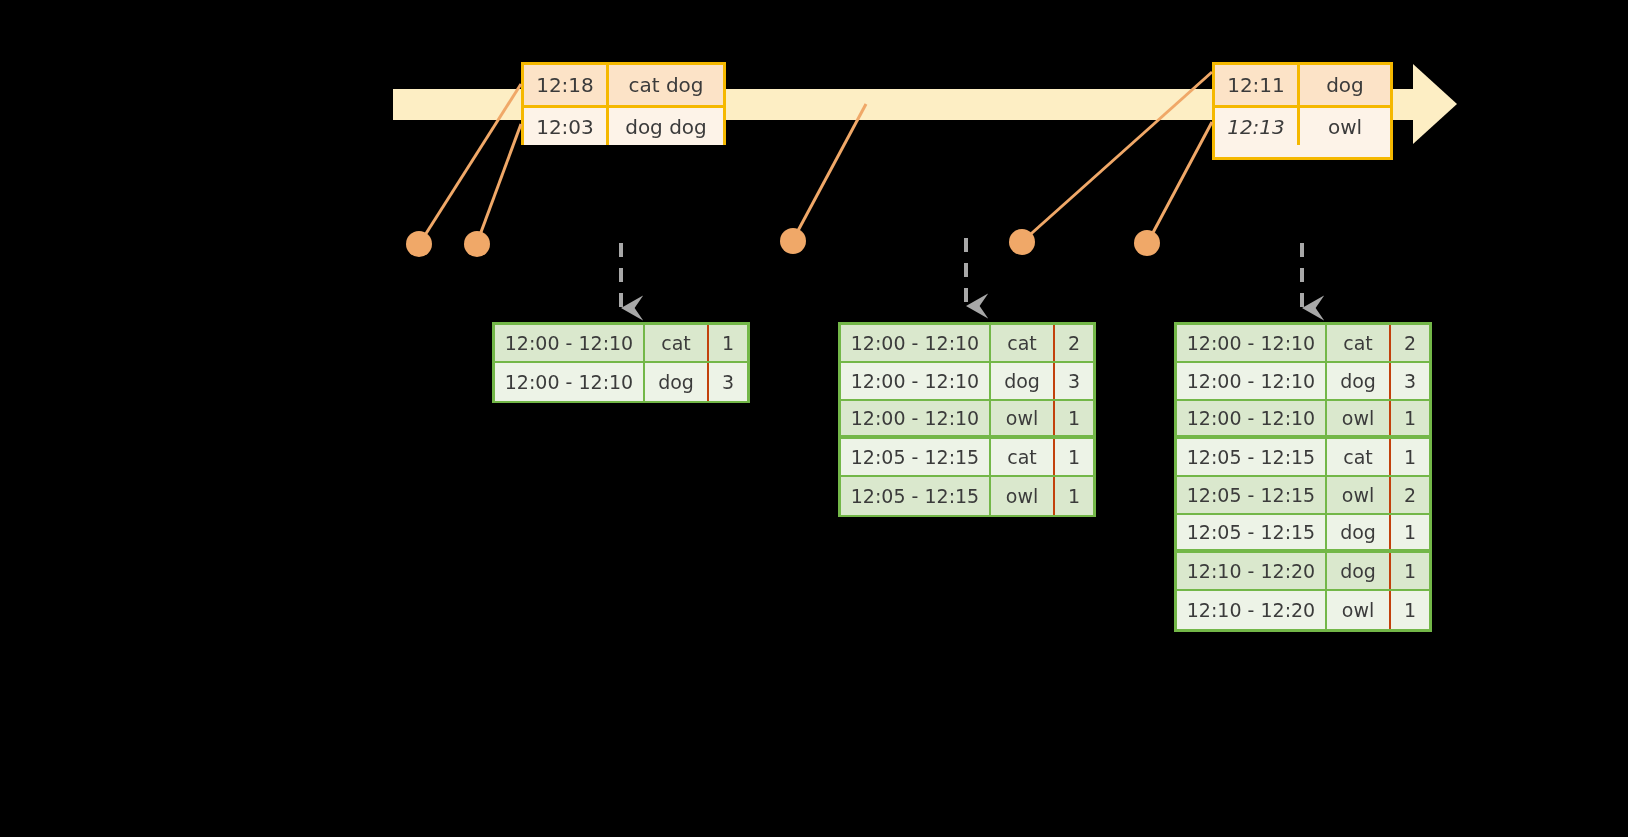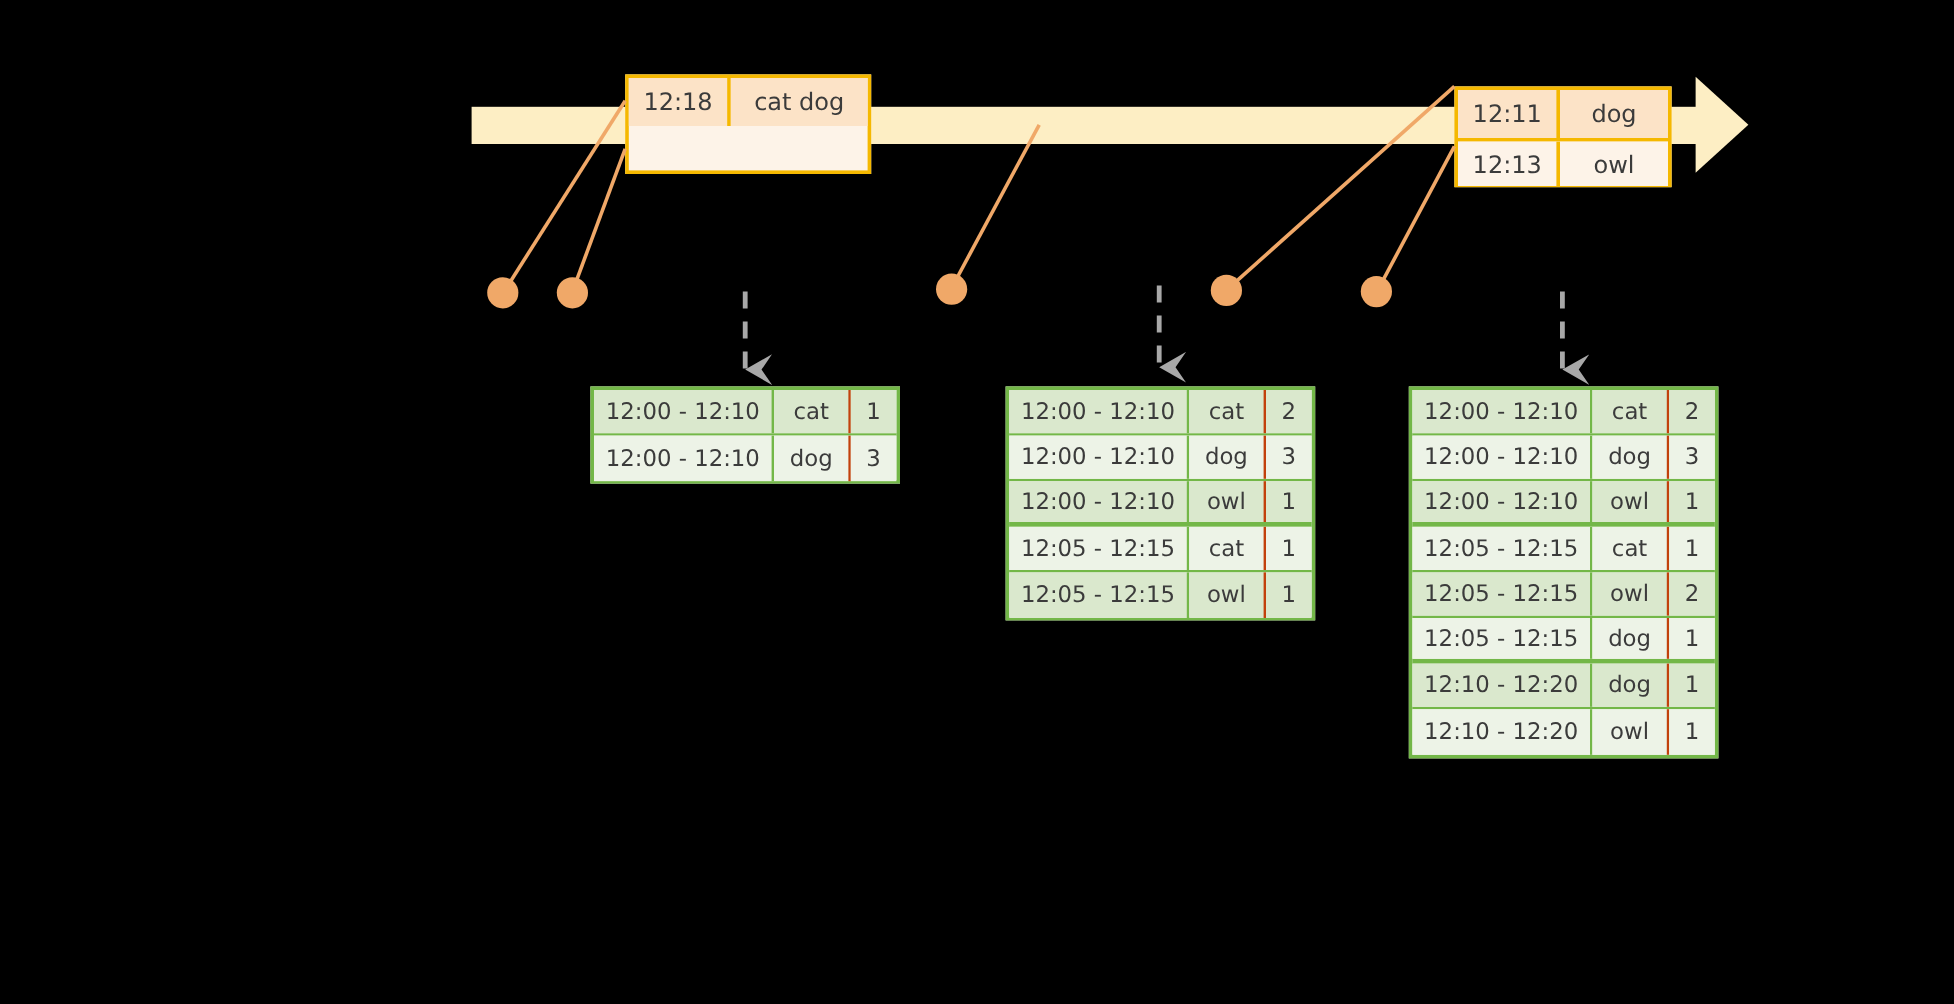--- a/index.html
+++ b/index.html
@@ -102,30 +102,34 @@
 <div id="stage">
 
   <div class="timeline-bar"></div>
   <div class="timeline-head"></div>
 
   <div class="ev-box" style="left:521px; top:62px; width:205px; height:83px;">
     <div class="ev-row dark">
       <div class="ev-time" style="width:85px;">12:18</div>
       <div class="ev-words" style="width:114px;">cat dog</div>
     </div>
-  </div>
-
-
-  <div class="ev-box" style="left:1212px; top:72px; width:181px; height:84px;">
+    <div class="ev-row light">
+      <div class="ev-time" style="width:85px;">12:03</div>
+      <div class="ev-words" style="width:114px;">dog dog</div>
+    </div>
+  </div>
+
+
+  <div class="ev-box" style="left:1212px; top:62px; width:181px; height:98px;">
     <div class="ev-row dark">
       <div class="ev-time" style="width:85px;">12:11</div>
       <div class="ev-words" style="width:90px;">dog</div>
     </div>
     <div class="ev-row light">
-      <div class="ev-time" style="width:85px;">12:13</div>
+      <div class="ev-time" style="width:85px;font-style:italic;">12:13</div>
       <div class="ev-words" style="width:90px;">owl</div>
     </div>
   </div>
 
   <svg id="wires" viewBox="0 0 1628 837">
     <defs>
       <marker id="dnarrow" markerWidth="7" markerHeight="7" refX="3.2" refY="5.6" orient="auto" markerUnits="strokeWidth">
         <path d="M0,0 L3.2,5.6 L6.4,0 L3.2,2.2 Z" fill="#a8a8a8"></path>
       </marker>
     </defs>

